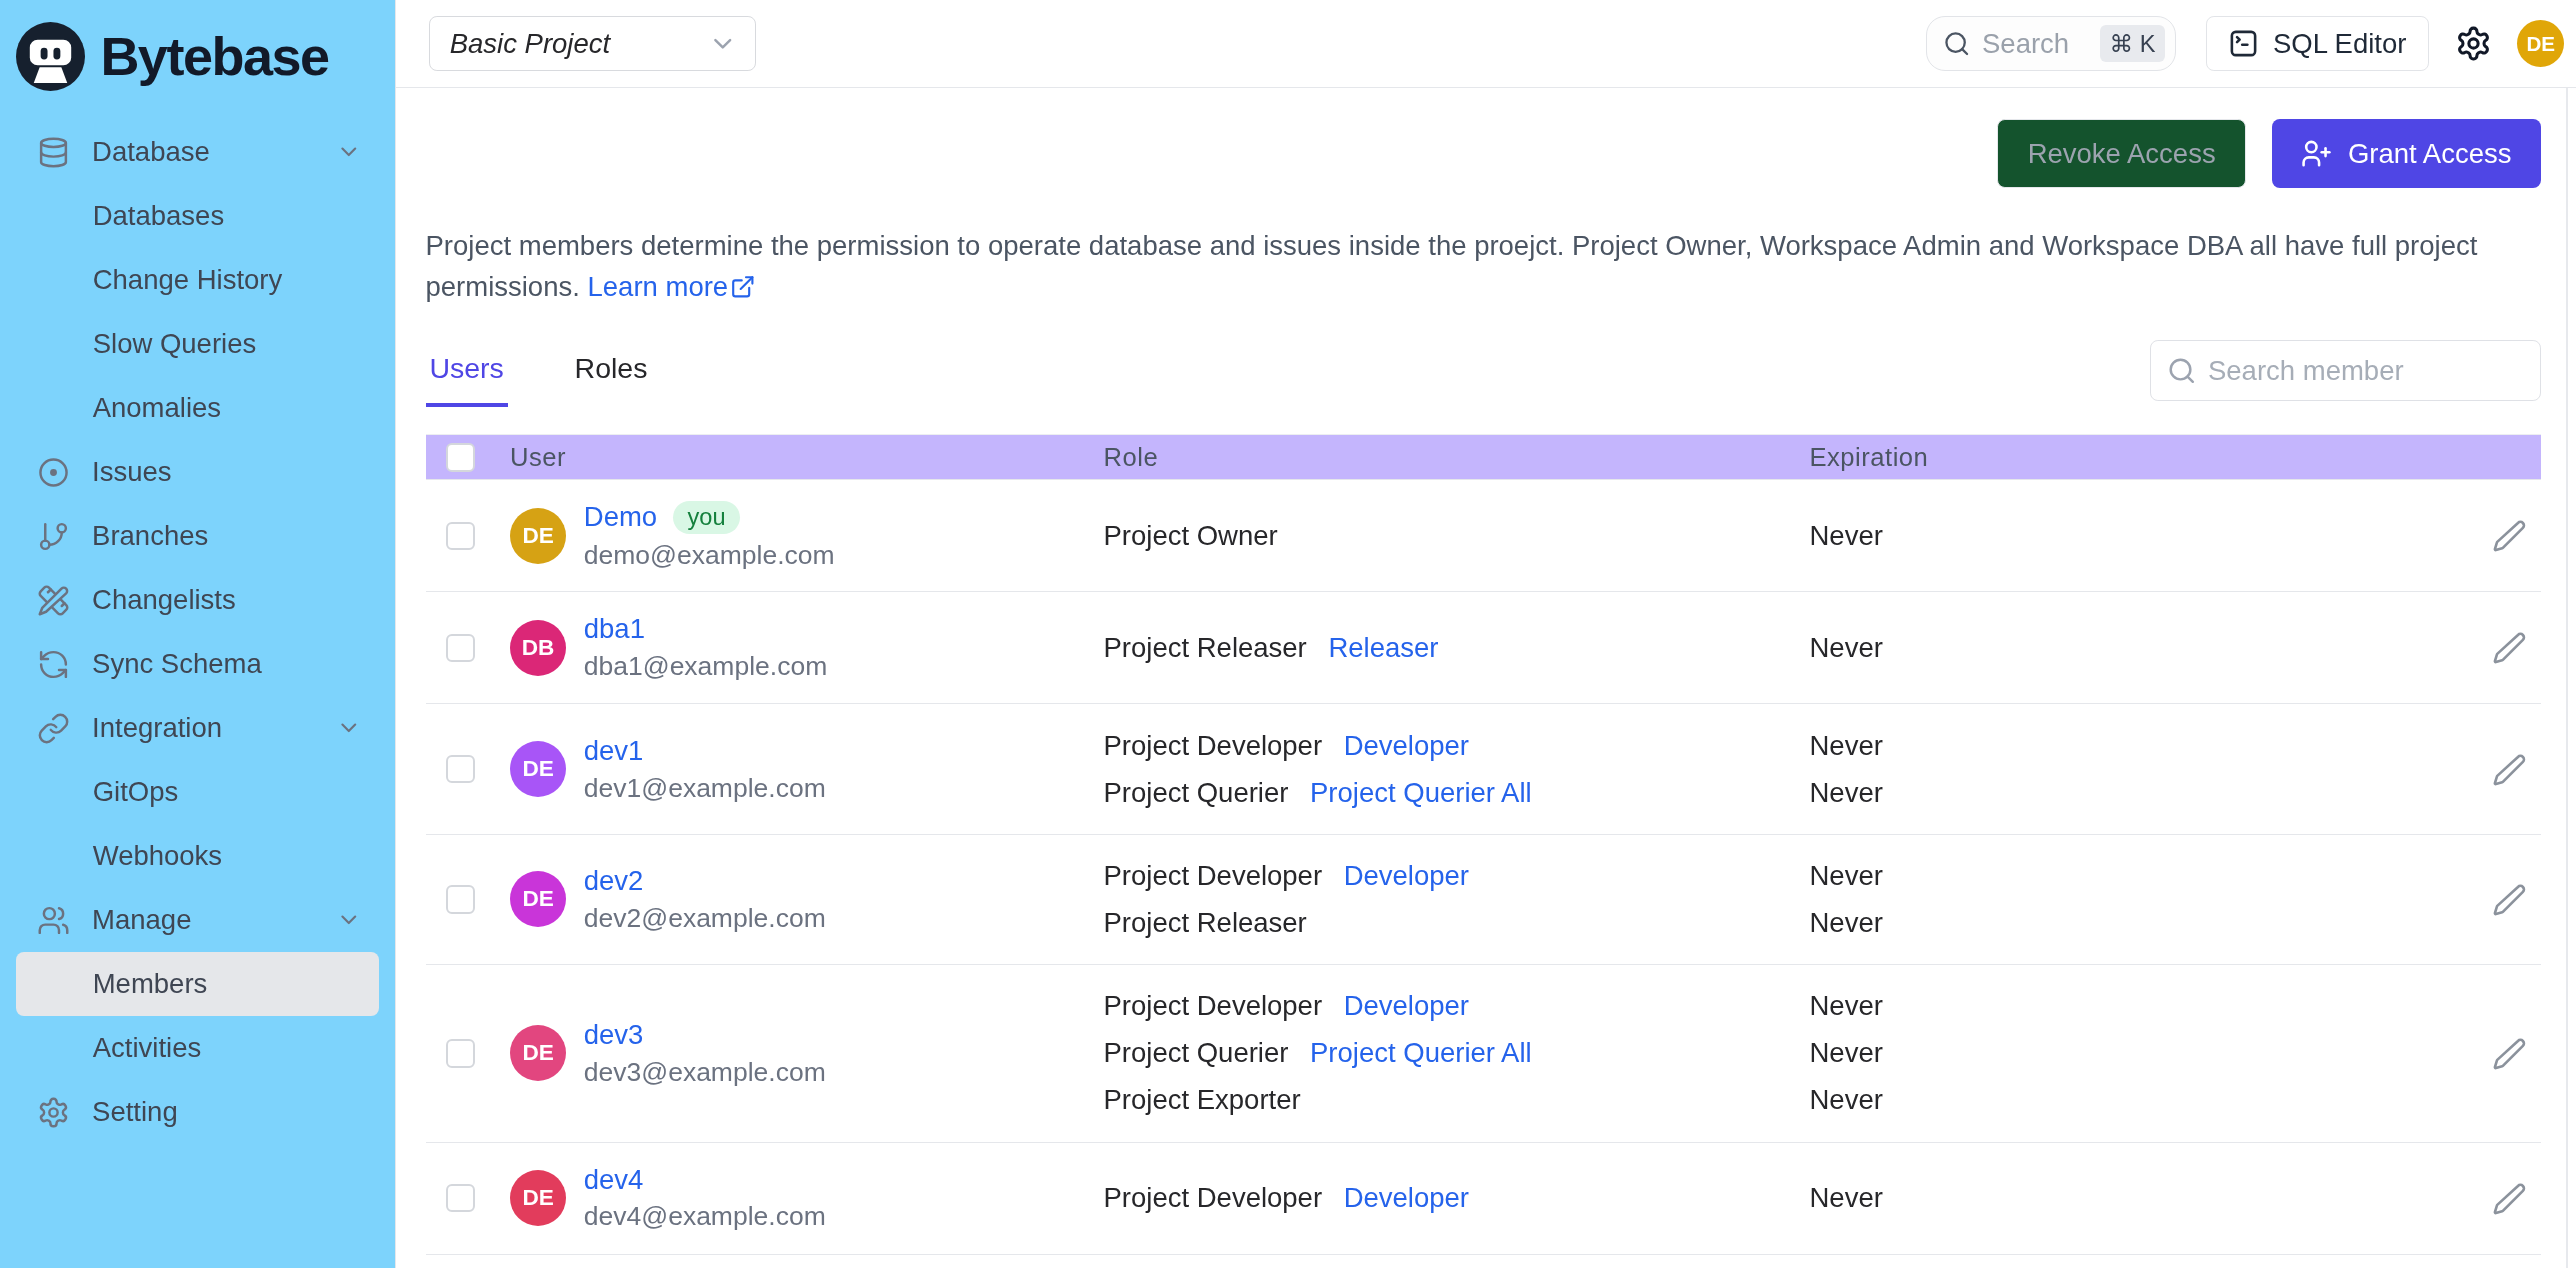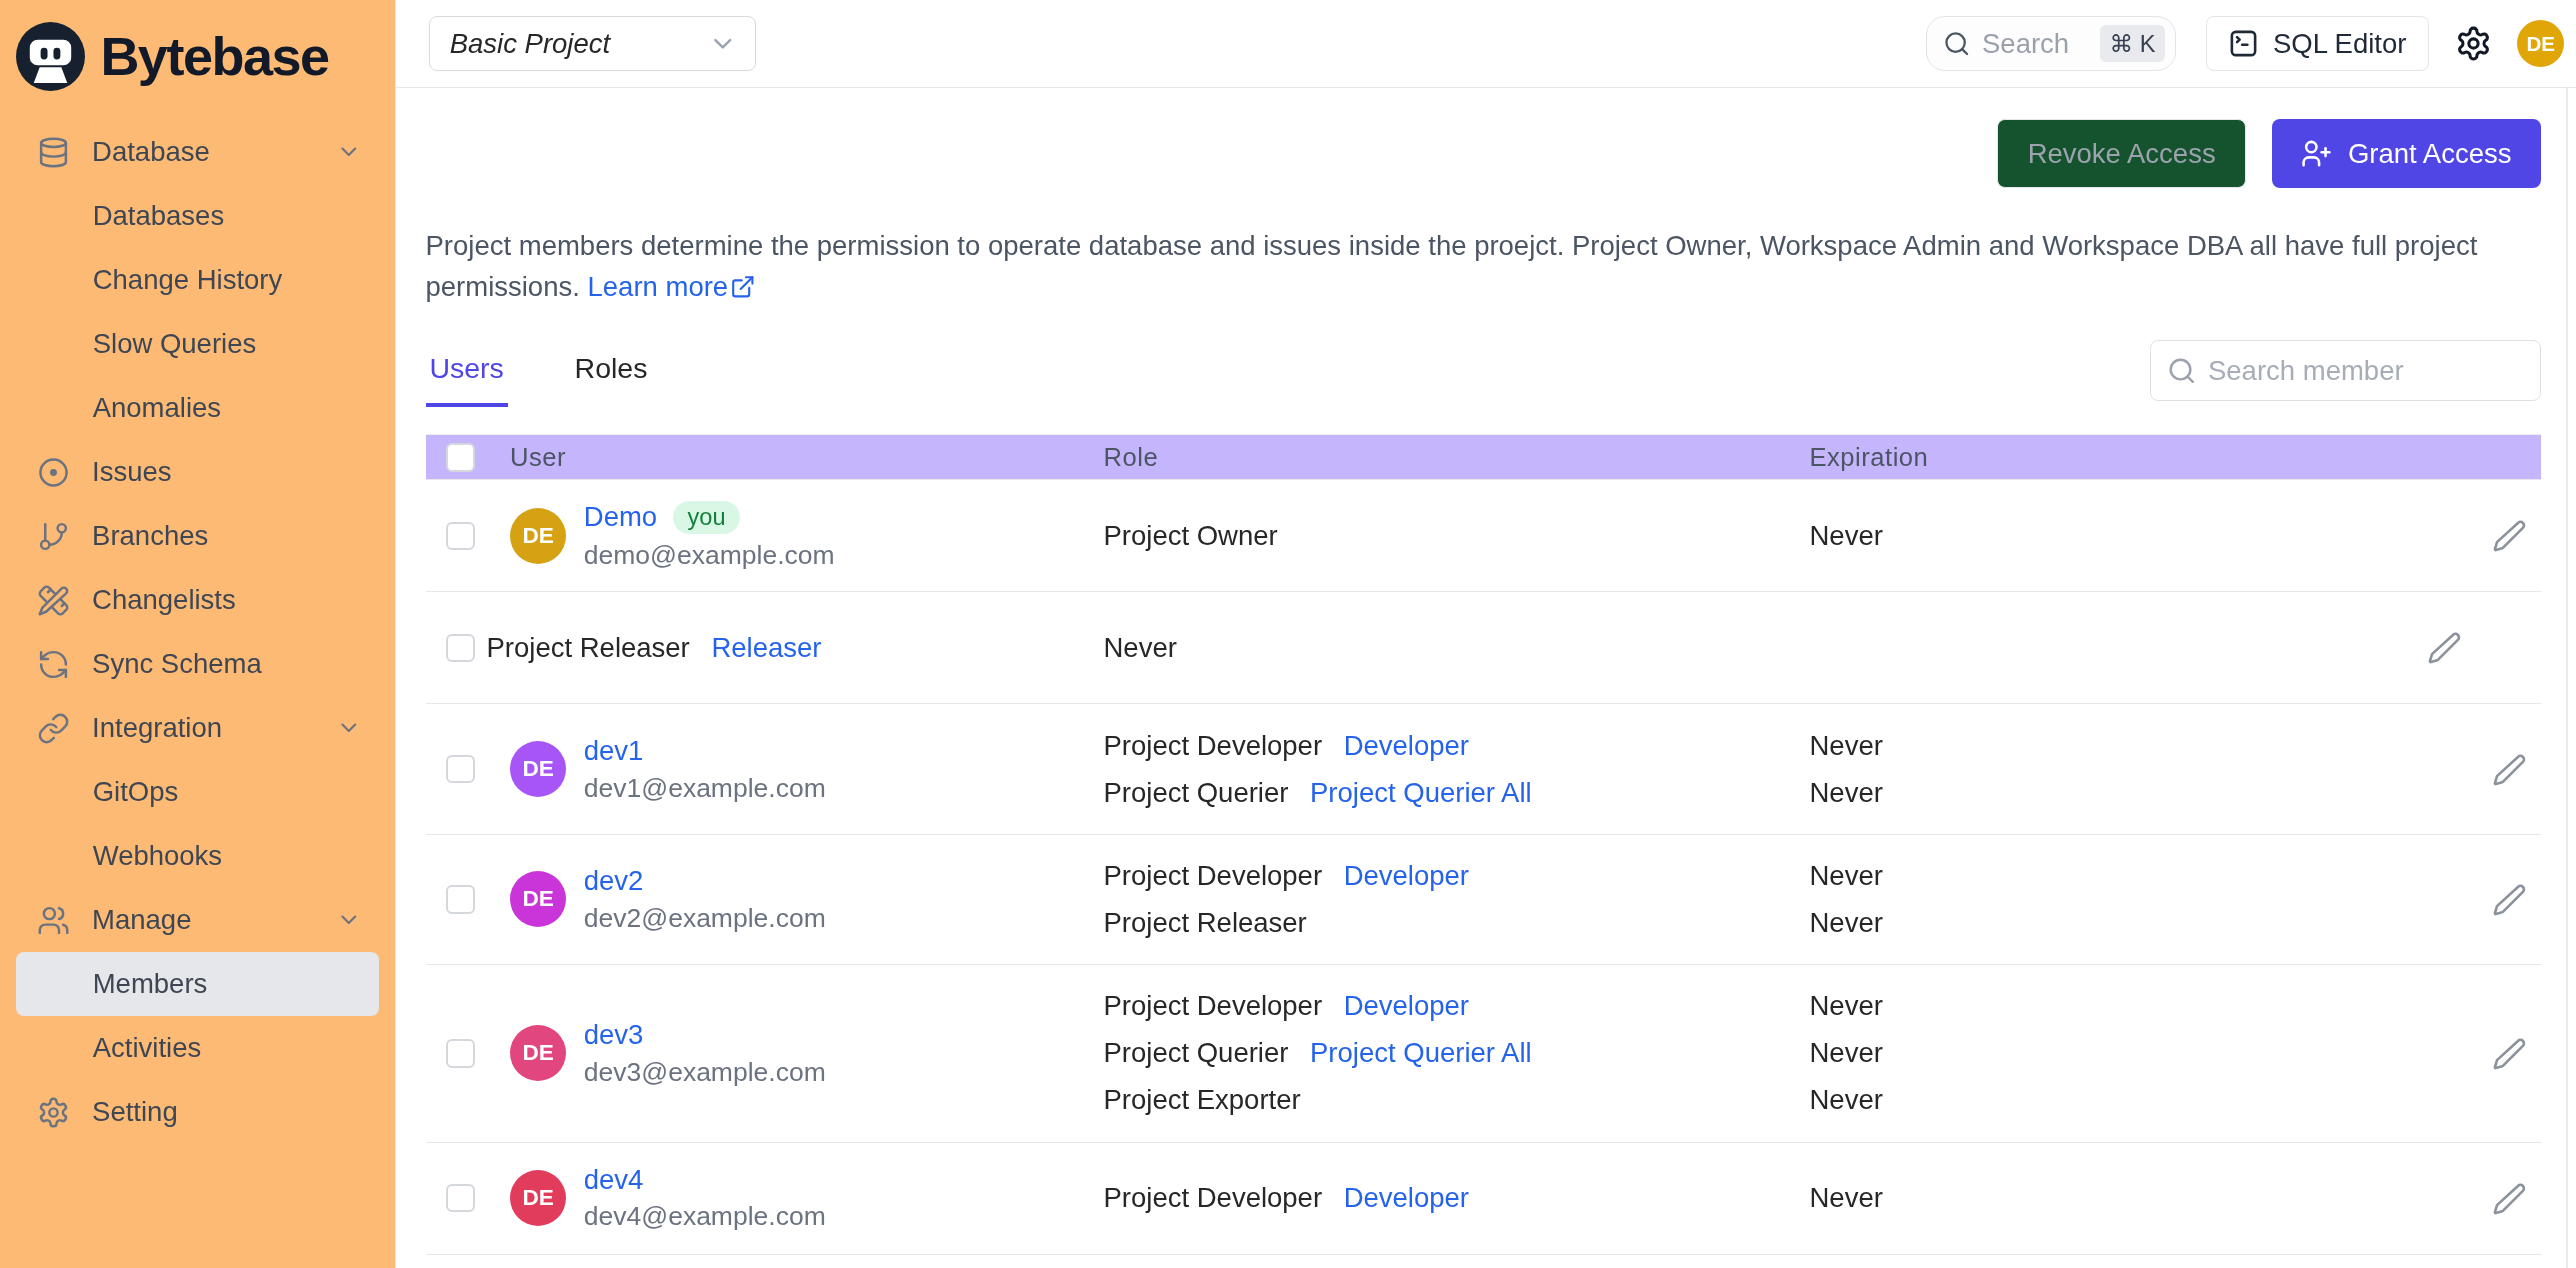--- a/index.html
+++ b/index.html
@@ -1,20 +1,20 @@
 <!DOCTYPE html>
 <html><head>
 <meta charset="utf-8">
 <style>
   * { margin:0; padding:0; box-sizing:border-box; }
   html,body { width:2576px; height:1268px; overflow:hidden; }
   body { font-family:"Liberation Sans", sans-serif; background:#fff; color:#27272a; display:flex; }
 
   
-  .sidebar { width:396px; min-width:396px; height:100%; background:#fdba74; border-right:1px solid #e5e7eb; display:flex; flex-direction:column; }
+  .sidebar { width:396px; min-width:396px; height:100%; background:#7dd3fc; border-right:1px solid #e5e7eb; display:flex; flex-direction:column; }
   .logo-row { display:flex; align-items:center; gap:15.7px; padding:21.6px 19.7px 29.5px 15.7px; }
   .logo-mark { width:69px; height:69px; flex:0 0 auto; }
   .logo-text { font-size:54px; font-weight:800; letter-spacing:-1.5px; color:#121a29; }
   .nav { display:flex; flex-direction:column; padding:0 0 0 0; }
   .nav-item { display:flex; align-items:center; height:64px; margin:0 15.7px; padding:0 17.7px 0 19.7px; border-radius:7.9px; cursor:pointer; color:#3f4653; }
   .nav-item .nav-icon { width:37px; height:37px; margin-right:19.7px; color:#6b7280; display:flex; align-items:center; justify-content:center; }
   .nav-item .nav-icon svg { width:33px; height:33px; }
   .nav-label { font-size:27.5px; flex:1; white-space:nowrap; }
   .nav-item.sub { padding-left:77px; }
   .nav-item.selected { background:#e5e7ea; }
@@ -346,20 +346,30 @@
     <div class="edit-cell">
               <span class="edit-btn">
                 <svg viewBox="0 0 24 24" fill="none" stroke="currentColor" stroke-width="1.8" stroke-linecap="round" stroke-linejoin="round">
                   <path d="M21.2 6.8a2.4 2.4 0 0 0-3.4-3.4L3.8 16.2a2 2 0 0 0-.5.83l-1.3 4.35a.5.5 0 0 0 .62.62l4.35-1.32a2 2 0 0 0 .83-.5Z"></path>
                 </svg>
               </span>
             </div>
           </div>
           <div class="t-row">
     <span class="cb"></span>
+    <div class="user-cell">
+      <span class="avatar" style="background:#db2777">DB</span>
+      <span class="user-meta">
+        <span class="user-name-line">
+          <a class="user-name">dba1</a>
+
+        </span>
+        <span class="user-email">dba1@example.com</span>
+      </span>
+    </div>
     <div class="roles-cell">
               <div class="role-line">
        <span class="role-text">Project Releaser</span>
        <a class="role-link">Releaser</a>
      </div>
             </div>
     <div class="exp-cell">
               <div class="exp-line">Never</div>
             </div>
     <div class="edit-cell">

